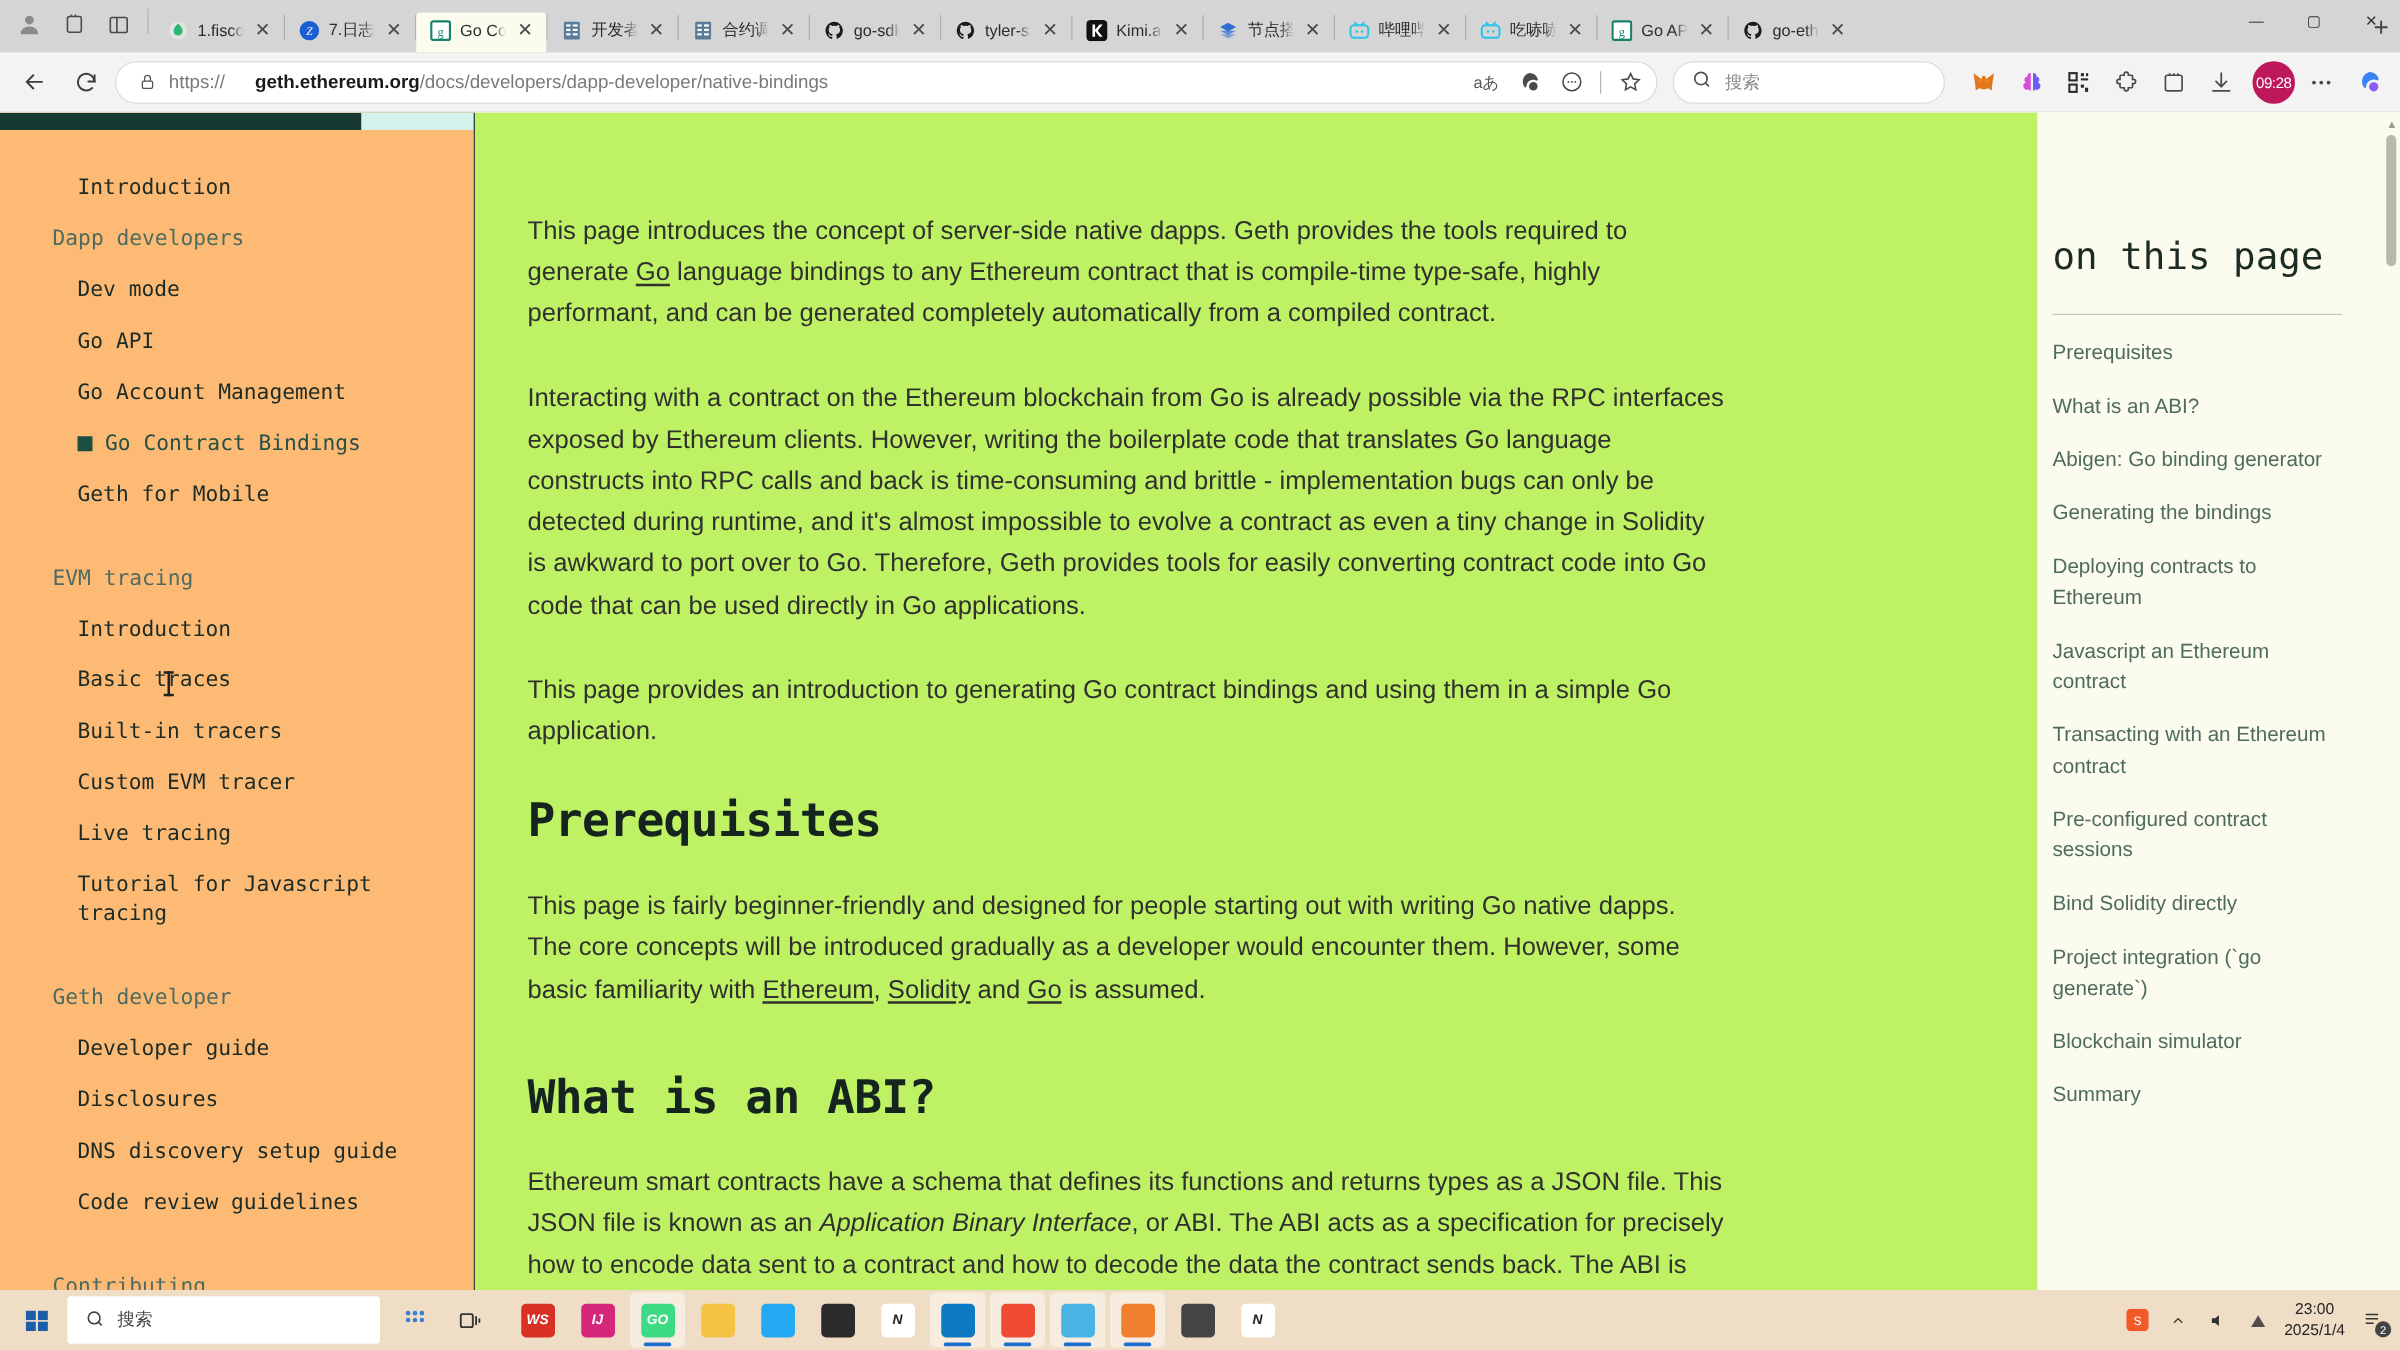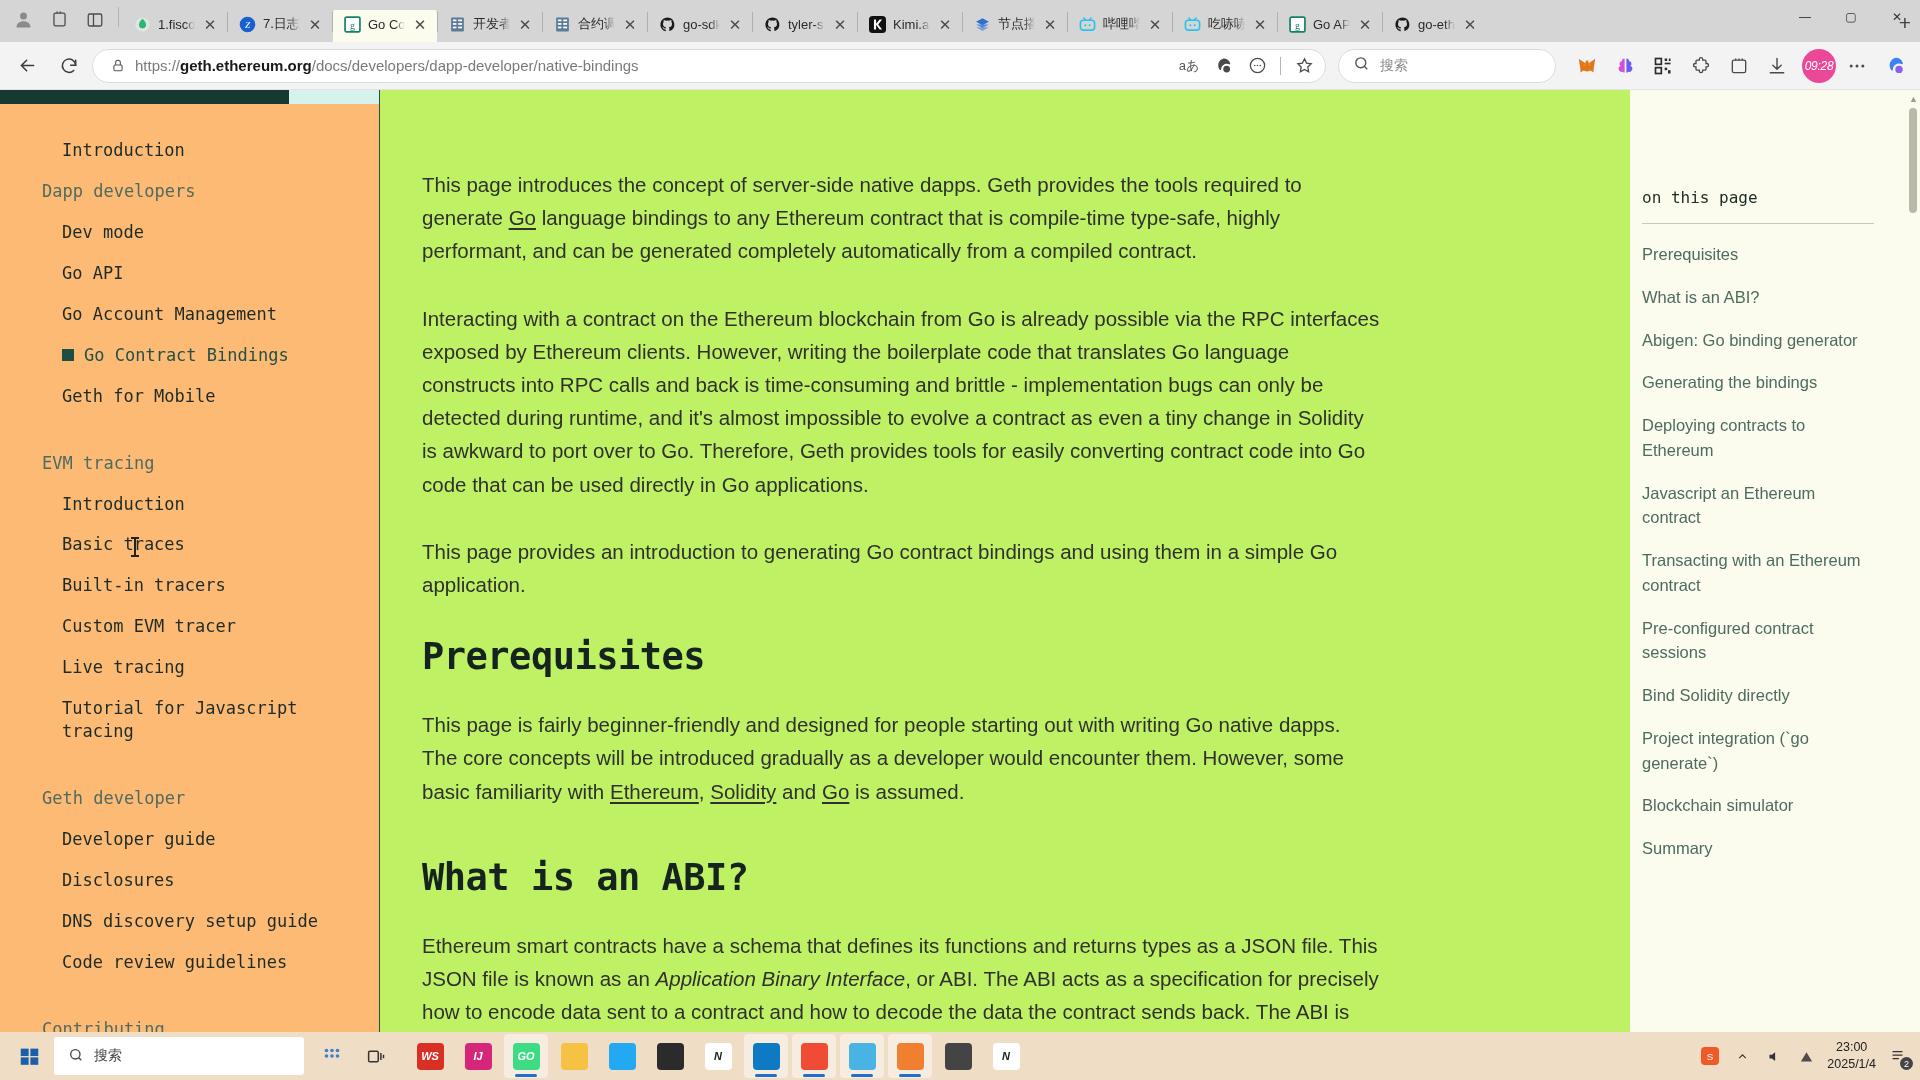--- a/index.html
+++ b/index.html
@@ -50,33 +50,33 @@
     height:48px;background:#f3f3f3;display:flex;align-items:center;gap:4px;padding:0 8px;flex:0 0 48px;
     border-bottom:1px solid #e3e3e3;
   }
   .nav-btn{ width:38px;height:38px;display:flex;align-items:center;justify-content:center;color:#4a4a4a;border-radius:50%;}
   .omnibox{
     flex:1; height:34px; background:#ffffff; border-radius:17px; display:flex; align-items:center;
     padding:0 6px 0 14px; border:1px solid #dcdcdc; min-width:0;
   }
   .omnibox .lock{ flex:0 0 22px; display:flex; align-items:center; justify-content:center; color:#555;}
   .urltext{ flex:1; font-size:15px; color:#7a7a7a; white-space:nowrap; overflow:hidden; padding-left:6px;}
-  .urltext b{ color:#1a1a1a; font-weight:600;}
+  .urltext b{ color:#1a1a1a; font-weight:600;margin-left:24px;}
   .omni-actions{ display:flex;align-items:center;gap:4px;}
   .omni-ico{ width:30px;height:30px;display:flex;align-items:center;justify-content:center;color:#4c4c4c;font-size:14px;border-radius:50%;}
   .searchbox{
     width:218px;height:34px;background:#fff;border:1px solid #dcdcdc;border-radius:17px;
     display:flex;align-items:center;gap:10px;padding:0 14px;margin-left:8px;flex:0 0 218px;
   }
   .searchbox .ph{ font-size:14px;color:#8a8a8a;}
   .ext-icons{ display:flex;align-items:center;gap:4px;margin-left:10px;}
   .ext{ width:34px;height:34px;display:flex;align-items:center;justify-content:center;border-radius:6px;}
   .profile-badge{
-    width:34px;height:34px;border-radius:50%;background:#ec4899;color:#fff;font-size:12px;
-    display:flex;align-items:center;justify-content:center;margin-left:4px;letter-spacing:-.3px;font-style:italic;
+    width:34px;height:34px;border-radius:50%;background:#be185d;color:#fff;font-size:12px;
+    display:flex;align-items:center;justify-content:center;margin-left:4px;letter-spacing:-.3px;
   }
 
   
   .page{ flex:1; display:flex; background:#fbfbee; position:relative; overflow:hidden; }
 
   .left-sidebar{
     width:380px;flex:0 0 380px;background:#fdba74;border-right:1px solid #2b4a3f;
     padding:0; position:relative; overflow:hidden;
   }
   .sb-topbar{ height:14px; background:#163a32; display:flex; }
@@ -108,21 +108,21 @@
     font-family:"DejaVu Sans Mono","Liberation Mono",monospace;
     font-size:37px;color:#15241e;margin:18px 0 30px 0;letter-spacing:-.5px;font-weight:700;
   }
   .content em{ font-style:italic; }
 
   .right-sidebar{
     width:290px;flex:0 0 290px;background:#fbfbee;padding:98px 0 0 12px;position:relative;
   }
   .rs-title{
     font-family:"DejaVu Sans Mono","Liberation Mono",monospace;
-    font-size:16px;color:#1d2b25;margin-bottom:16px;
+    font-size:30px;color:#1d2b25;margin-bottom:28px;
   }
   .rs-rule{ height:1px;background:#c9c9b9;margin-bottom:18px;width:232px;}
   .rs-link{ font-size:16.5px;line-height:1.5;color:#4f6b60;margin-bottom:18px;width:232px;}
 
   
   .scroll-track{ position:absolute;right:0;top:0;bottom:0;width:14px;background:#fbfbee;}
   .scroll-arrow{ position:absolute;right:2px;color:#9a9a8d;font-size:9px;}
   .scroll-thumb{ position:absolute;right:3px;width:8px;border-radius:4px;background:#b9b9a9;}
 
   

